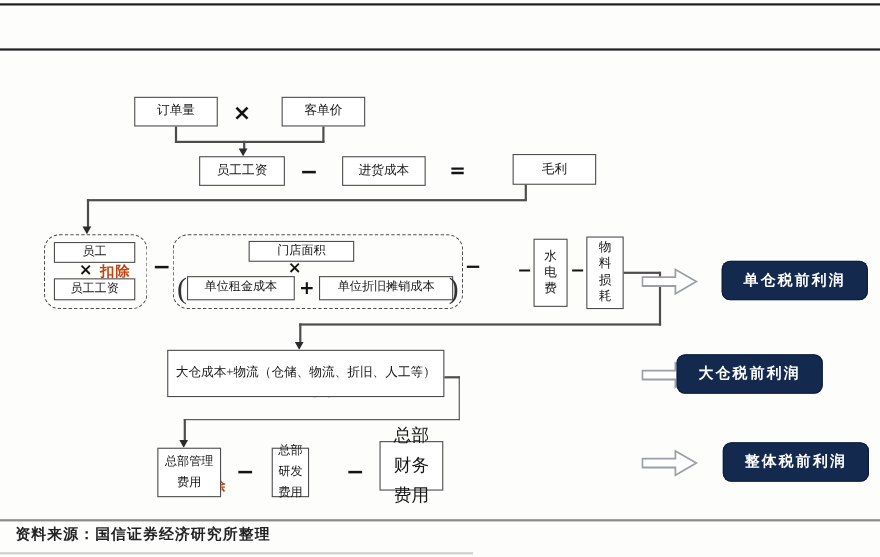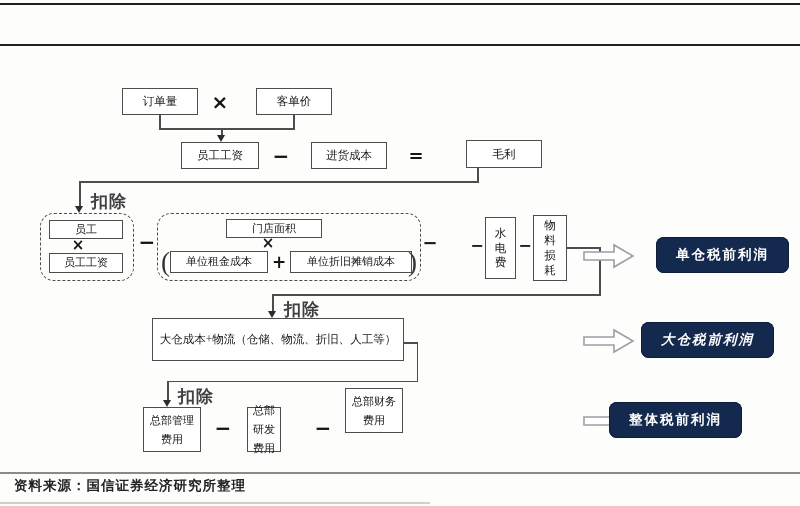--- a/index.html
+++ b/index.html
@@ -51,22 +51,23 @@
   .op{
     position:absolute;font-weight:bold;color:#141414;
     font-family:"DejaVu Sans",sans-serif;
     display:flex;align-items:center;justify-content:center;
   }
   .paren{
     position:absolute;font-size:27px;font-weight:normal;color:#333;
     font-family:"Liberation Serif",serif;line-height:1;
   }
   .deduct{
-    position:absolute;font-size:17px;font-weight:bold;color:#404040;
+    position:absolute;font-size:13px;font-weight:bold;color:#c2410c;
     letter-spacing:1px;
+    margin-top:48px;
   }
   
   .hline,.vline{position:absolute;background:#4d4d4d;}
   .hline{height:1.5px;}
   .vline{width:1.5px;}
   .arrow-down{
     position:absolute;width:0;height:0;
     border-left:4.5px solid transparent;border-right:4.5px solid transparent;
     border-top:7px solid #2b2b2b;
   }
@@ -146,36 +147,36 @@
   <div class="deduct" style="left:178px;top:385px;">扣除</div>
 
   <div class="box wrapbox" style="left:143px;top:407px;width:58px;height:45px;font-size:11px;">
     <span>总部管理费用</span>
   </div>
   <div class="op" style="left:212px;top:418px;width:22px;height:20px;font-size:20px;">−</div>
   <div class="box wrapbox" style="left:247px;top:407px;width:34px;height:45px;font-size:11px;">
     <span>总部研发费用</span>
   </div>
   <div class="op" style="left:312px;top:418px;width:22px;height:20px;font-size:20px;">−</div>
-  <div class="box wrapbox" style="left:345px;top:388px;width:58px;height:45px;font-size:11px;">
+  <div class="box wrapbox" style="left:345px;top:401px;width:58px;height:45px;font-size:16px;">
     <span>总部财务费用</span>
   </div>
 
   <svg class="block-arrow" style="left:583px;top:243px;" width="52" height="26" viewBox="0 0 52 26">
     <polygon points="1,9 31,9 31,2 50,13 31,24 31,17 1,17" fill="#ffffff" stroke="#9aa0a6" stroke-width="1.6"></polygon>
   </svg>
   <div class="navy" style="left:656px;top:237px;">单仓税前利润</div>
 
   <svg class="block-arrow" style="left:583px;top:328px;" width="52" height="26" viewBox="0 0 52 26">
     <polygon points="1,9 31,9 31,2 50,13 31,24 31,17 1,17" fill="#ffffff" stroke="#9aa0a6" stroke-width="1.6"></polygon>
   </svg>
-  <div class="navy" style="left:641px;top:322px;font-style:italic;">大仓税前利润</div>
+  <div class="navy" style="left:615px;top:322px;">大仓税前利润</div>
 
   <svg class="block-arrow" style="left:583px;top:408px;" width="52" height="26" viewBox="0 0 52 26">
     <polygon points="1,9 31,9 31,2 50,13 31,24 31,17 1,17" fill="#ffffff" stroke="#9aa0a6" stroke-width="1.6"></polygon>
   </svg>
-  <div class="navy" style="left:609px;top:402px;">整体税前利润</div>
+  <div class="navy" style="left:657px;top:402px;">整体税前利润</div>
 
   <div class="rule gray" style="top:472px;height:2px;"></div>
   <div class="source">资料来源：国信证券经济研究所整理</div>
   <div class="rule faint" style="top:502px;height:1.5px;left:0;width:430px;"></div>
 
 </div>
 
 </body></html>

